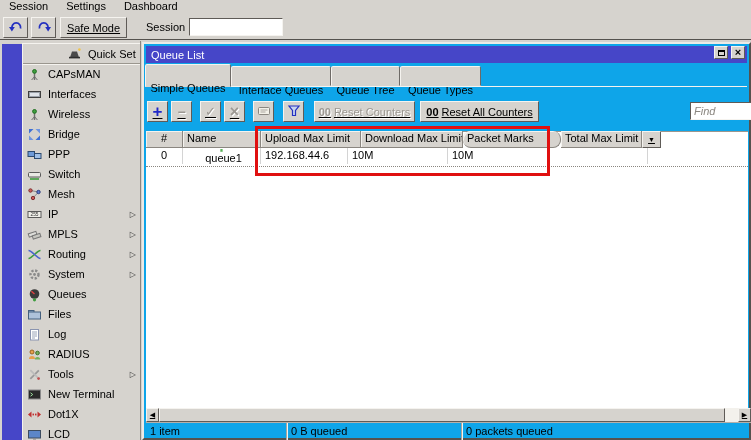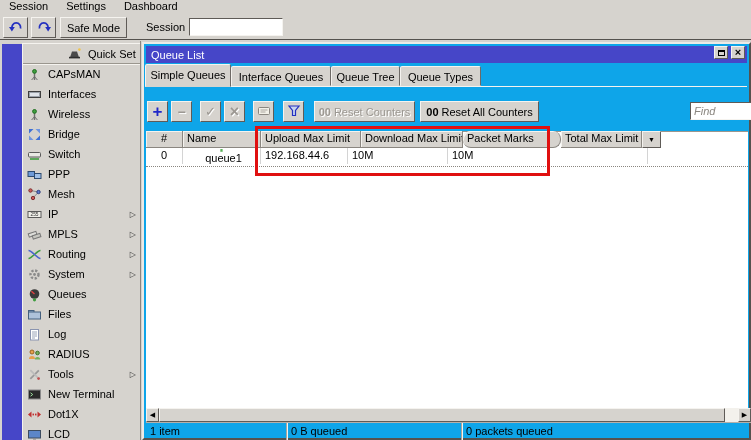--- a/index.html
+++ b/index.html
@@ -4,21 +4,21 @@
 <style>
   * { box-sizing: border-box; margin: 0; padding: 0; }
   html,body { width:751px; height:440px; }
   body {
     font-family: "Liberation Sans","DejaVu Sans",sans-serif;
     font-size: 11px; color:#000; background:#d6d3ce; overflow:hidden;
   }
   #screen { position:relative; width:751px; height:440px; background:#d6d3ce; overflow:hidden; }
 
   
-  .raised  { background:#d6d3ce; border:1px solid; border-color:#f5f3ef #5f5b57 #5f5b57 #f5f3ef; }
+  .raised  { background:#d6d3ce; border:1px solid; border-color:#f5f3ef #5f5b57 #5f5b57 #f5f3ef;text-decoration:underline; }
   .sunken  { background:#fff; border:1px solid; border-color:#5f5b57 #f5f3ef #f5f3ef #5f5b57; }
 
   
   #menubar { position:absolute; left:0; top:0; width:751px; height:14px; display:flex; align-items:center; }
   #menubar .mitem { padding:0 9px; height:14px; line-height:13px; cursor:default; }
 
   
   #toolbar { position:absolute; left:0; top:14px; width:751px; height:26px; border-bottom:1px solid #55524e; }
   .tbtn { position:absolute; top:3px; height:21px; display:flex; align-items:center; justify-content:center; }
   #undo-btn { left:3px; width:25px; }
@@ -40,21 +40,21 @@
   #qwin { position:absolute; left:142px; top:42px; width:609px; height:398px; background:#0ea5e9;
           border:2px solid; border-color:#eceae6 #55524e #55524e #eceae6; }
   #titlebar { position:absolute; left:2px; top:2px; width:601px; height:17px; background:#4646c8; color:#fff;
               display:flex; align-items:center; padding-left:5px; }
   .tb-btn { position:absolute; top:2px; width:14px; height:13px; display:flex; align-items:center; justify-content:center;
             background:#d6d3ce; border:1px solid; border-color:#f5f3ef #5f5b57 #5f5b57 #f5f3ef; color:#000; }
   #btn-max { right:21px; } #btn-close { right:4px; font-weight:bold; font-size:11px; line-height:11px; }
   .maxglyph { width:7px; height:6px; border:1px solid #000; border-top-width:2px; }
 
   .tab { position:absolute; background:#d6d3ce; border:1px solid; border-color:#f5f3ef #6e6a66 transparent #f5f3ef;
-         border-radius:2px 2px 0 0; display:flex; align-items:flex-start; justify-content:center; padding-top:4px; white-space:nowrap; }
+         border-radius:2px 2px 0 0; display:flex; align-items:flex-start; justify-content:center; padding-top:17px; white-space:nowrap; }
   #tab0 { left:1px;  top:20px; width:86px;  height:23px; z-index:3; }
   #tab1 { left:87px; top:22px; width:100px; height:20px; }
   #tab2 { left:187px;top:22px; width:69px;  height:20px; }
   #tab3 { left:256px;top:22px; width:81px;  height:20px; }
   #tabpanel { position:absolute; left:2px; top:42px; width:601px; height:1px; background:#f5f3ef; }
 
   .wbtn { position:absolute; top:57px; width:21px; height:21px; display:flex; align-items:center; justify-content:center; }
   .glyph-add { color:#2028c8; font-size:17px; font-weight:bold; line-height:15px; }
   .dis { color:#9c9892; text-shadow:1px 1px 0 #fff; }
   .glyph-min { font-size:14px; font-weight:bold; }
@@ -162,31 +162,31 @@
         <span class="icon"><svg width="15" height="15" viewBox="0 0 15 15">
               <polygon points="2,2 6.5,2 2,6.5" fill="#3d6fd4"></polygon>
               <polygon points="13,2 8.5,2 13,6.5" fill="#6f94de"></polygon>
               <polygon points="2,13 2,8.5 6.5,13" fill="#6f94de"></polygon>
               <polygon points="13,13 13,8.5 8.5,13" fill="#3d6fd4"></polygon>
             </svg></span>
         <span>Bridge</span>
       </div>
       <div class="side-item">
         <span class="icon"><svg width="15" height="15" viewBox="0 0 15 15">
+              <rect x="1" y="4.5" width="6.5" height="5" fill="#6f9bd9" stroke="#2c4a70"></rect>
+              <rect x="7.5" y="6.5" width="6.5" height="5" fill="#a0c0e8" stroke="#2c4a70"></rect>
+            </svg></span>
+        <span>PPP</span>
+      </div>
+      <div class="side-item">
+        <span class="icon"><svg width="15" height="15" viewBox="0 0 15 15">
               <rect x="1.5" y="5.5" width="12" height="4.5" rx="1" fill="#e9e9e4" stroke="#5a5a5a"></rect>
               <line x1="3" y1="12" x2="12" y2="12" stroke="#3f9e3f" stroke-width="1.6"></line>
             </svg></span>
         <span>Switch</span>
-      </div>
-      <div class="side-item">
-        <span class="icon"><svg width="15" height="15" viewBox="0 0 15 15">
-              <rect x="1" y="4.5" width="6.5" height="5" fill="#6f9bd9" stroke="#2c4a70"></rect>
-              <rect x="7.5" y="6.5" width="6.5" height="5" fill="#a0c0e8" stroke="#2c4a70"></rect>
-            </svg></span>
-        <span>PPP</span>
       </div>
       <div class="side-item">
         <span class="icon"><svg width="15" height="15" viewBox="0 0 15 15">
               <line x1="3.5" y1="3.5" x2="11.5" y2="5" stroke="#8a8a8a"></line>
               <line x1="11.5" y1="5" x2="6" y2="11" stroke="#8a8a8a"></line>
               <circle cx="3.5" cy="3.5" r="1.7" fill="#cc5c5c" stroke="#7e2e2e"></circle>
               <circle cx="11.5" cy="5" r="1.7" fill="#5c7ad0" stroke="#2e3e7e"></circle>
               <circle cx="6" cy="11" r="1.7" fill="#cc5c5c" stroke="#7e2e2e"></circle>
             </svg></span>
         <span>Mesh</span>

